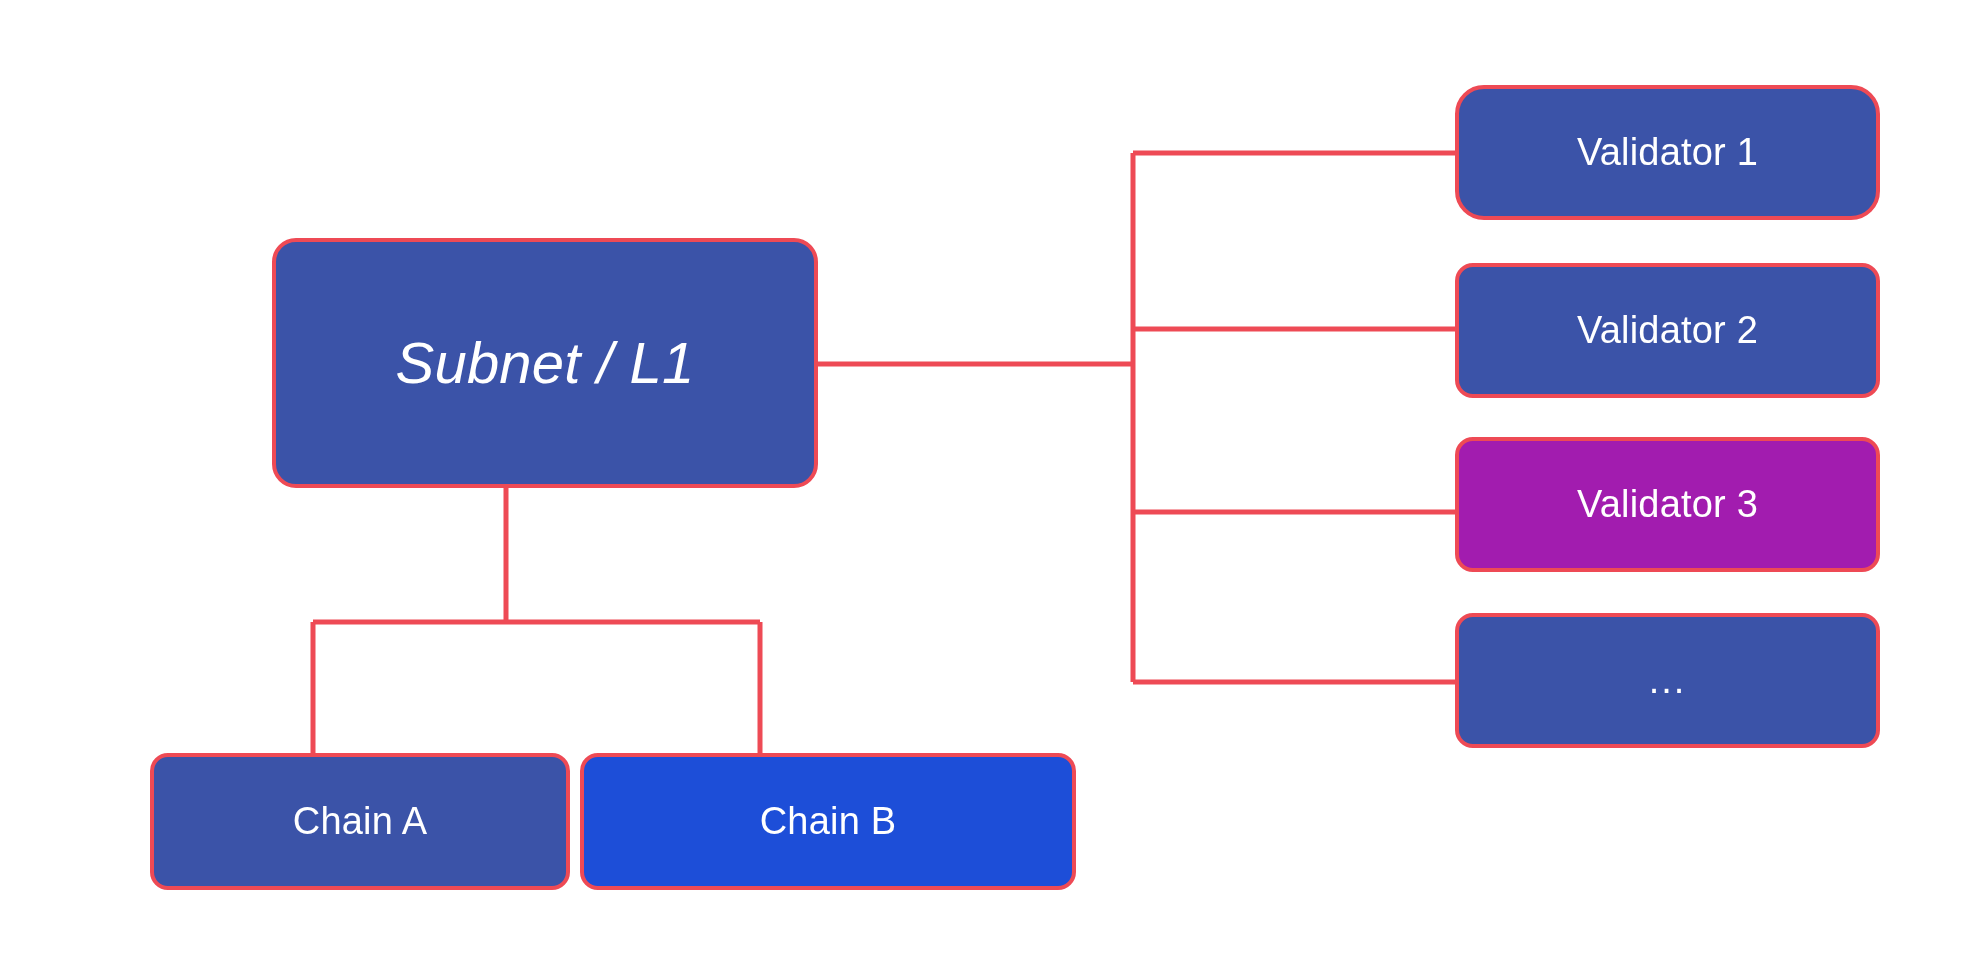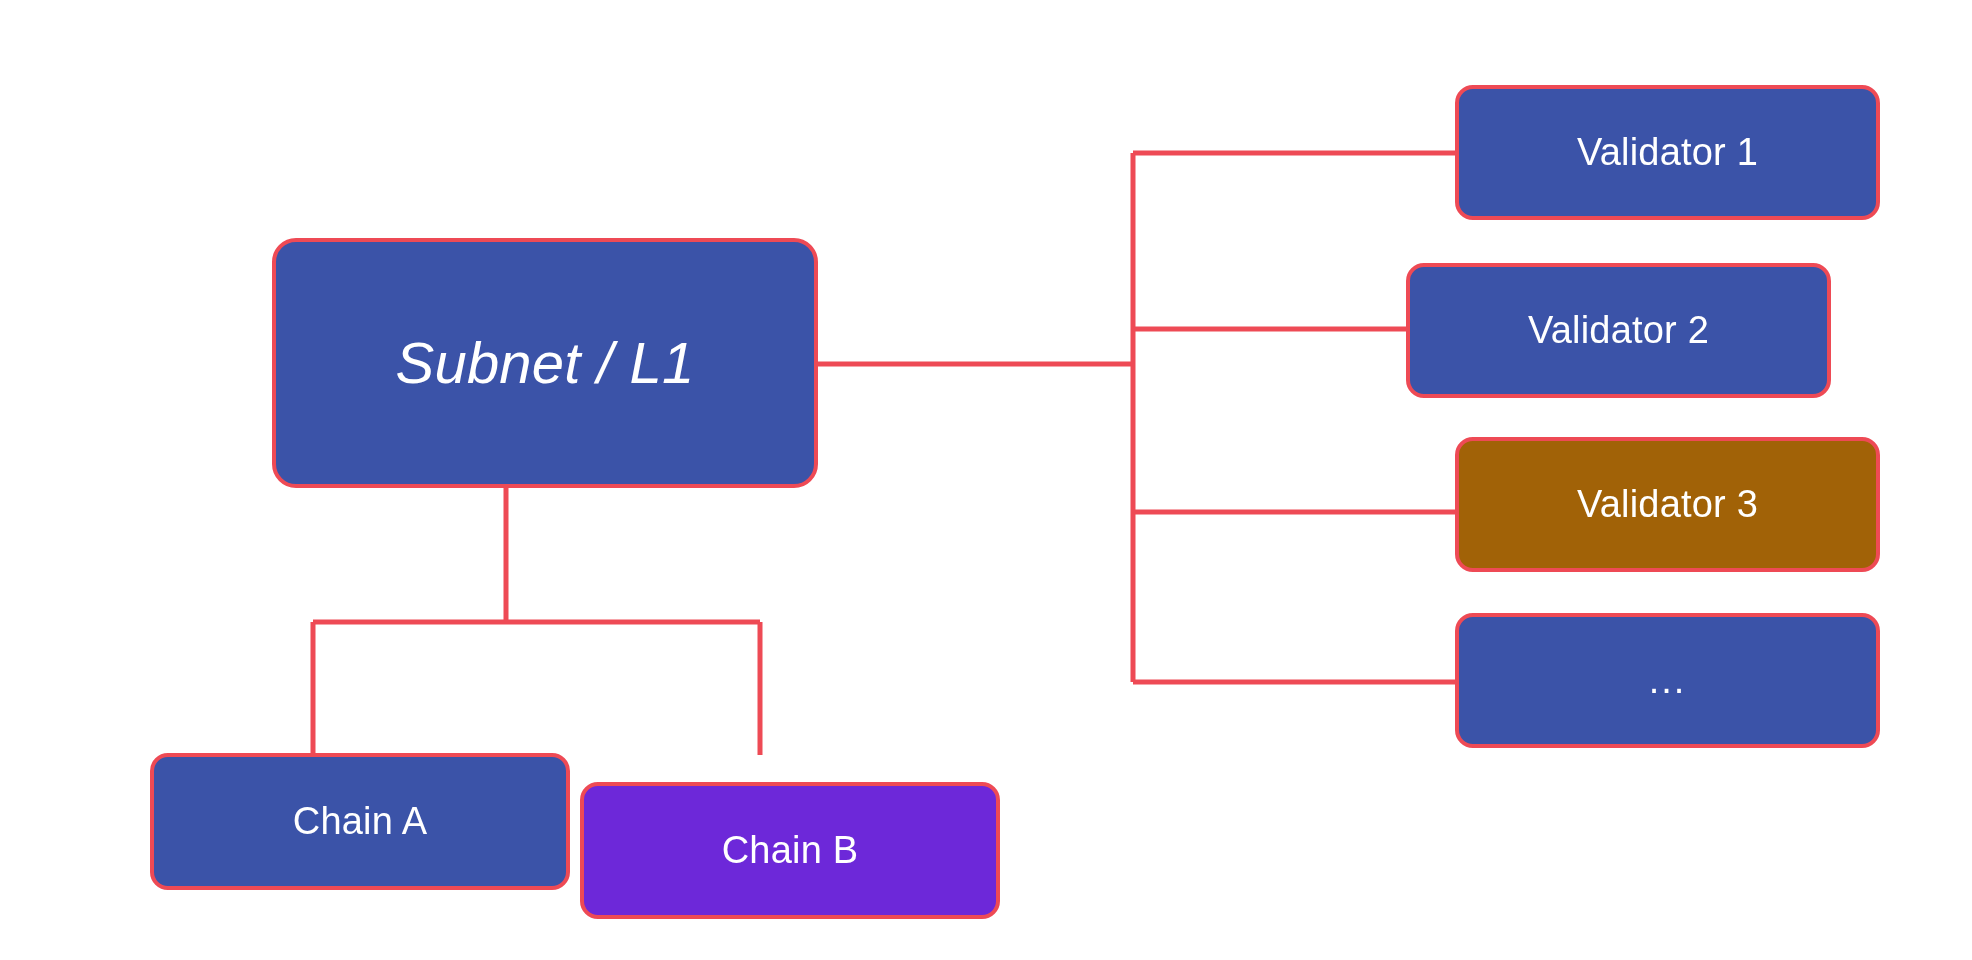--- a/index.html
+++ b/index.html
@@ -79,33 +79,33 @@
   </svg>
 
   <div class="node node-root" style="left: 272px; top: 238px; width: 546px; height: 250px; background: rgb(59, 83, 168); border-color: rgb(238, 74, 85); color: rgb(255, 255, 255); font-style: italic;">
     <span>Subnet / L1</span>
   </div>
 
   <div class="node node-leaf" style="left: 110px; top: 753px; width: 420px; height: 137px; background: rgb(59, 83, 168); border-color: rgb(238, 74, 85); color: rgb(255, 255, 255); margin-left: 40px;">
     <span>Chain A</span>
   </div>
 
-  <div class="node node-leaf" style="left: 580px; top: 753px; width: 420px; height: 137px; background: #6d28d9; border-color: rgb(238, 74, 85); color: rgb(255, 255, 255); margin-top: 29px;">
+  <div class="node node-leaf" style="left: 580px; top: 753px; width: 496px; height: 137px; background: #1d4ed8; border-color: rgb(238, 74, 85); color: rgb(255, 255, 255);">
     <span>Chain B</span>
   </div>
 
-  <div class="node node-validator" style="left: 1455px; top: 85px; width: 425px; height: 135px; background: rgb(59, 83, 168); border-color: rgb(238, 74, 85); color: rgb(255, 255, 255);">
+  <div class="node node-validator" style="left: 1455px; top: 85px; width: 425px; height: 135px; background: rgb(59, 83, 168); border-color: rgb(238, 74, 85); color: rgb(255, 255, 255); border-radius: 29px;">
     <span>Validator 1</span>
   </div>
 
-  <div class="node node-validator" style="left: 1406px; top: 263px; width: 425px; height: 135px; background: rgb(59, 83, 168); border-color: rgb(238, 74, 85); color: rgb(255, 255, 255);">
+  <div class="node node-validator" style="left: 1455px; top: 263px; width: 425px; height: 135px; background: rgb(59, 83, 168); border-color: rgb(238, 74, 85); color: rgb(255, 255, 255);">
     <span>Validator 2</span>
   </div>
 
-  <div class="node node-validator" style="left: 1455px; top: 437px; width: 425px; height: 135px; background: #a16207; border-color: rgb(238, 74, 85); color: rgb(255, 255, 255);">
+  <div class="node node-validator" style="left: 1455px; top: 437px; width: 425px; height: 135px; background: #a21caf; border-color: rgb(238, 74, 85); color: rgb(255, 255, 255);">
     <span>Validator 3</span>
   </div>
 
   <div class="node node-ellipsis" style="left: 1455px; top: 613px; width: 425px; height: 135px; background: rgb(59, 83, 168); border-color: rgb(238, 74, 85); color: rgb(255, 255, 255);">
     <span>...</span>
   </div>
 
 </div>
 
 </body></html>

